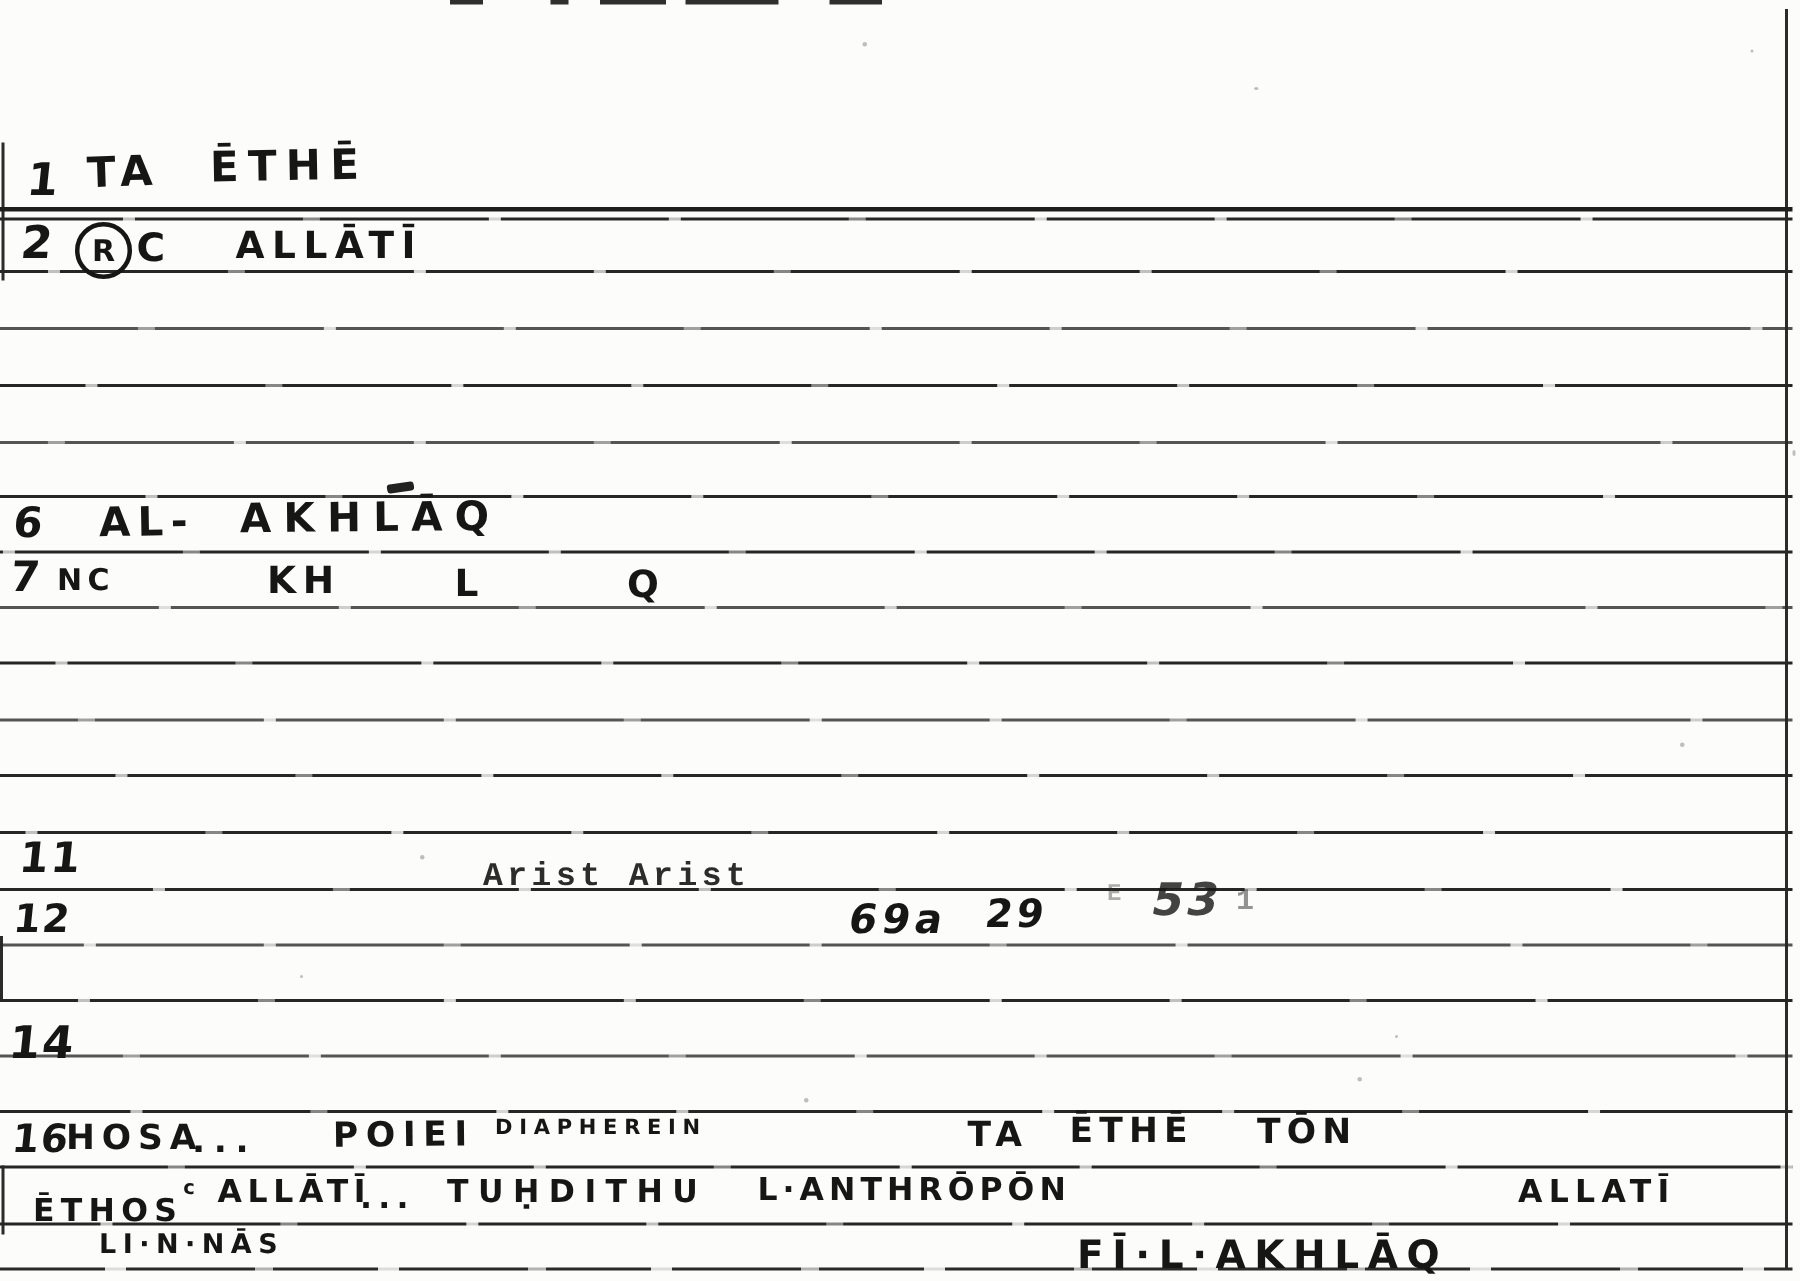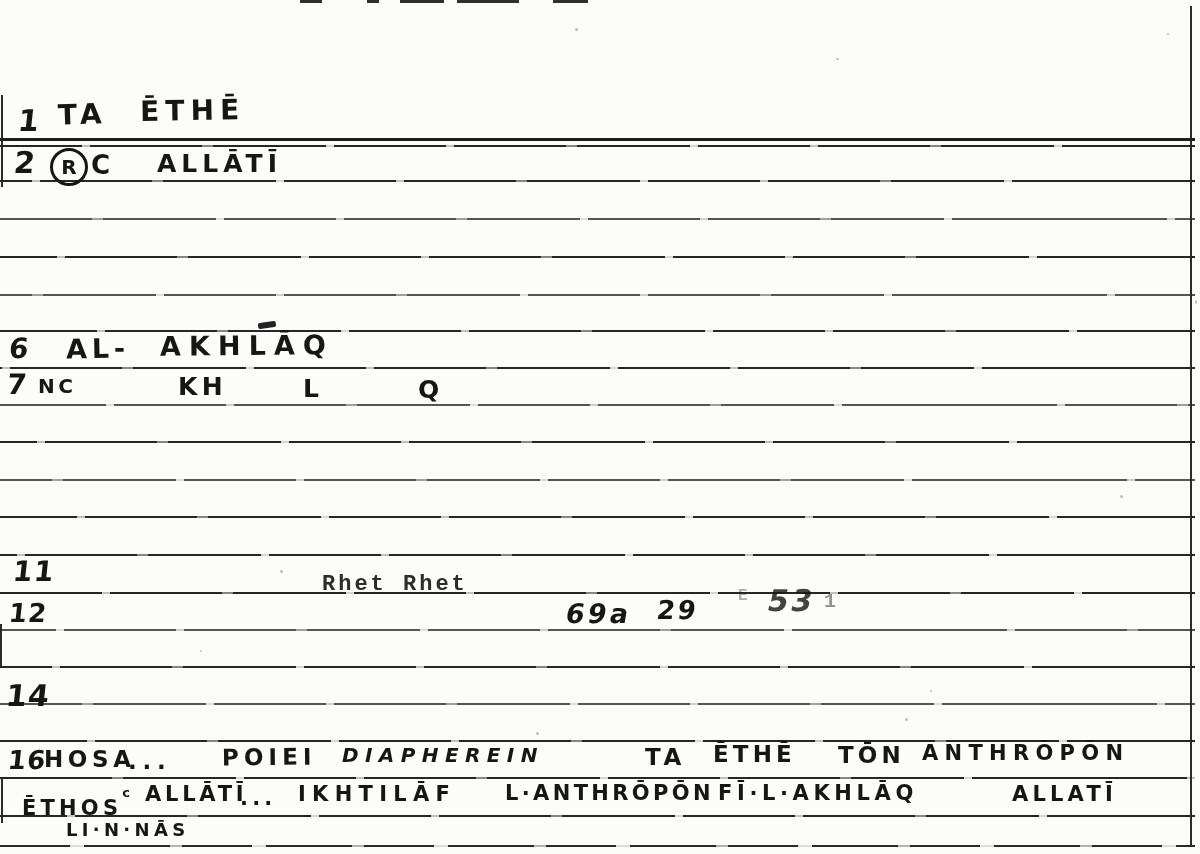--- a/index.html
+++ b/index.html
@@ -106,47 +106,46 @@
 
   <div class="hw num" style="left:7px;top:371px;font-size:28px;">7</div>
   <div class="hw" style="left:38px;top:376px;font-size:20px;">NC</div>
   <div class="hw" style="left:150px;top:374px;font-size:25px;margin-left:28px;">KH</div>
   <div class="hw" style="left:303px;top:376px;font-size:25px;">L</div>
   <div class="hw" style="left:418px;top:377px;font-size:25px;">Q</div>
 
   <div class="hw num" style="left:13px;top:558px;font-size:28px;letter-spacing:.05em;">11</div>
 
   <div class="hw num" style="left:9px;top:600px;font-size:26px;letter-spacing:.04em;">12</div>
-  <div class="typed" style="left:322px;top:574px;font-size:22px;">Rhet Rhet</div>
+  <div class="typed" style="left:322px;top:574px;font-size:22px;">Arist Arist</div>
   <div class="hw" style="left:566px;top:600px;font-size:27px;letter-spacing:.12em;transform:skewX(-10deg);">69a</div>
   <div class="hw" style="left:657px;top:597px;font-size:26px;letter-spacing:.1em;transform:skewX(-8deg);">29</div>
   <div class="typed faint" style="left:738px;top:588px;font-size:16px;">E</div>
   <div class="hw semi" style="left:768px;top:586px;font-size:30px;letter-spacing:.08em;transform:skewX(-12deg);">53</div>
   <div class="typed faint" style="left:824px;top:592px;font-size:20px;opacity:.5;">1</div>
 
   <div class="hw num" style="left:6px;top:681px;font-size:30px;letter-spacing:.04em;">14</div>
 
   <div class="hw num" style="left:8px;top:747px;font-size:26px;letter-spacing:.04em;">16</div>
   <div class="hw" style="left:44px;top:748px;font-size:23px;letter-spacing:.2em;">HOSA</div>
   <div class="hw" style="left:128px;top:750px;font-size:23px;letter-spacing:.25em;">...</div>
   <div class="hw" style="left:222px;top:746px;font-size:23px;letter-spacing:.22em;transform:rotate(-0.6deg);">POIEI</div>
-  <div class="hw" style="left:342px;top:745px;font-size:20px;letter-spacing:.32em;font-style:italic;">DIAPHEREIN</div>
+  <div class="hw" style="left:330px;top:745px;font-size:14px;letter-spacing:.32em;">DIAPHEREIN</div>
   <div class="hw" style="left:645px;top:746px;font-size:23px;letter-spacing:.2em;">TA</div>
   <div class="hw" style="left:713px;top:743px;font-size:23px;letter-spacing:.18em;">ĒTHĒ</div>
   <div class="hw" style="left:838px;top:744px;font-size:23px;letter-spacing:.18em;text-align:right;">TŌN</div>
-  <div class="hw" style="left:922px;top:743px;font-size:21px;letter-spacing:.3em;">ANTHRŌPŌN</div>
 
   <div class="hw" style="left:22px;top:786px;font-size:21px;letter-spacing:.2em;">
     <span>ĒTHOS</span><span class="sup">c</span>
   </div>
   <div class="hw" style="left:145px;top:784px;font-size:21px;letter-spacing:.18em;">ALLĀTĪ</div>
   <div class="hw" style="left:240px;top:788px;font-size:21px;letter-spacing:.2em;">...</div>
-  <div class="hw" style="left:298px;top:784px;font-size:21px;letter-spacing:.3em;">IKHTILĀF</div>
+  <div class="hw" style="left:298px;top:784px;font-size:21px;letter-spacing:.3em;">TUḤDITHU</div>
   <div class="hw" style="left:505px;top:783px;font-size:21px;letter-spacing:.16em;">L·ANTHRŌPŌN</div>
-  <div class="hw" style="left:718px;top:783px;font-size:21px;letter-spacing:.22em;">FĪ·L·AKHLĀQ</div>
+  <div class="hw" style="left:718px;top:824px;font-size:26px;letter-spacing:.22em;">FĪ·L·AKHLĀQ</div>
   <div class="hw" style="left:1012px;top:784px;font-size:21px;letter-spacing:.2em;">ALLATĪ</div>
 
   <div class="hw" style="left:66px;top:821px;font-size:18px;letter-spacing:.24em;">LI·N·NĀS</div>
 
   <div class="speck" style="left:575px;top:28px;width:3px;height:3px;"></div>
   <div class="speck" style="left:1167px;top:33px;width:2px;height:2px;"></div>
   <div class="speck" style="left:836px;top:58px;width:3px;height:2px;"></div>
   <div class="speck" style="left:1120px;top:495px;width:3px;height:3px;"></div>
   <div class="speck" style="left:280px;top:570px;width:3px;height:3px;"></div>
   <div class="speck" style="left:930px;top:690px;width:2px;height:2px;"></div>

